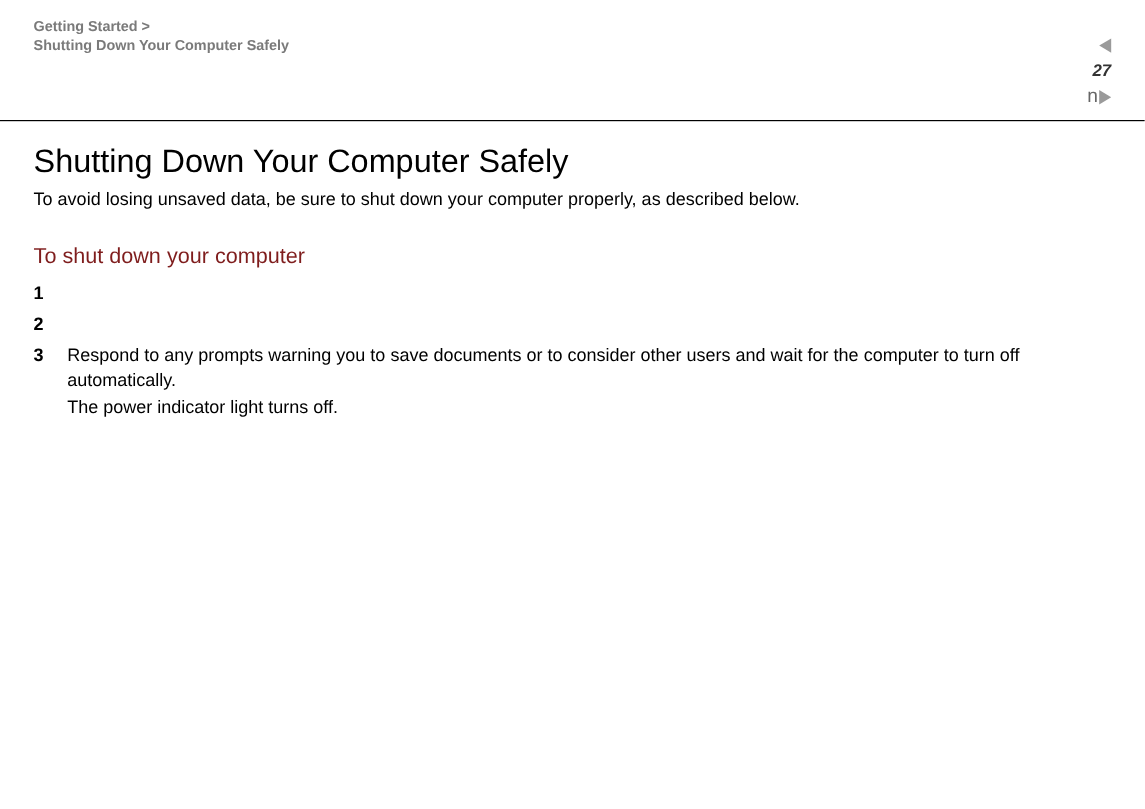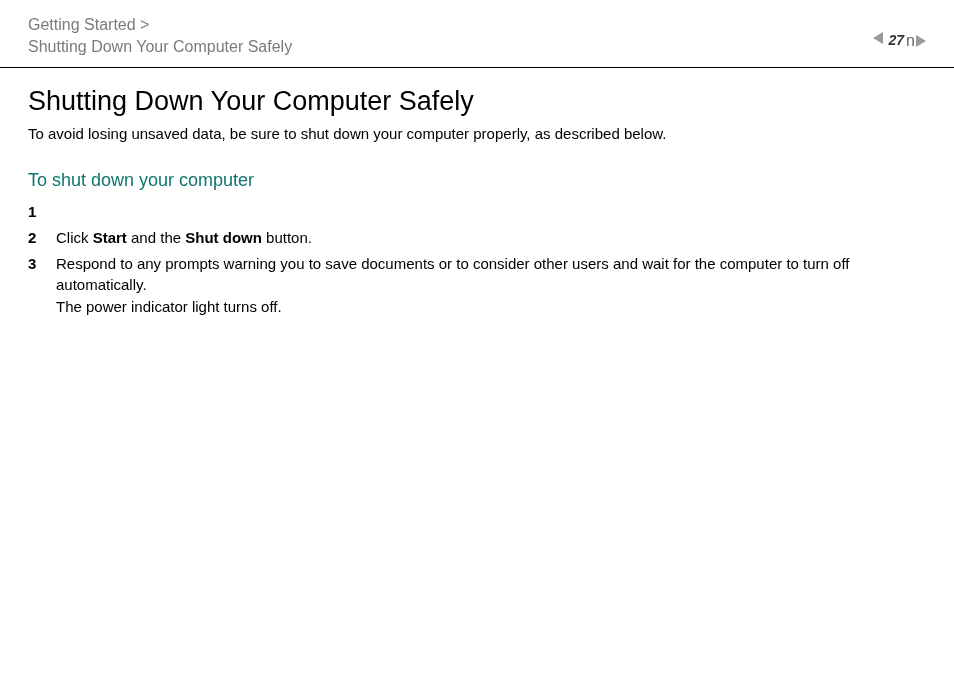--- a/index.html
+++ b/index.html
@@ -1,28 +1,28 @@
 <!DOCTYPE html>
 <html><head>
 <meta charset="utf-8">
 <style>
   html,body{margin:0;padding:0;background:#fff;font-family:Arial,Helvetica,sans-serif;color:#000;}
   .page{width:954px;height:674px;box-sizing:border-box;position:relative;}
   .hdr{display:flex;justify-content:space-between;align-items:flex-start;padding:14px 28px 0 28px;}
-  .bc{color:#7a7a7a;font-size:16px;font-weight:normal;line-height:1.35;}
-  .pager{display:flex;align-items:flex-start;gap:6px;margin-top:18px;}
+  .bc{color:#7a7a7a;font-size:12px;font-weight:bold;line-height:1.35;}
+  .pager{display:flex;align-items:flex-end;gap:6px;margin-top:18px;flex-direction:column;}
   .pagenum{font-size:14px;font-weight:bold;font-style:italic;color:#333;}
   .arrow-left{width:0;height:0;border-style:solid;border-width:6px 10px 6px 0;border-color:transparent #9a9a9a transparent transparent;}
   .arrow-right{width:0;height:0;border-style:solid;border-width:6px 0 6px 10px;border-color:transparent transparent transparent #9a9a9a;}
   .n-line{color:#666;letter-spacing:1px;vertical-align:middle;margin-left:-4px;}
   .rule{border:none;border-top:1px solid #000;margin:10px 0 0 0;}
   .content{padding:18px 28px 0 28px;}
   h1{font-size:27px;font-weight:normal;margin:0 0 8px 0;}
   .intro{font-size:15px;margin:0 0 28px 0;}
-  .sub{font-size:18px;color:#0f766e;margin:0 0 10px 0;}
+  .sub{font-size:18px;color:#7f1d1d;margin:0 0 10px 0;}
   .steps{list-style:none;margin:0;padding:0;}
   .steps li{display:flex;font-size:15px;line-height:1.45;margin-bottom:4px;}
   .num{font-weight:bold;min-width:28px;}
   .bold{font-weight:bold;}
 </style>
 </head>
 <body>
 
 <div class="page">
   <div class="hdr">
@@ -43,23 +43,20 @@
   <div class="content">
     <h1>Shutting Down Your Computer Safely</h1>
     <p class="intro">To avoid losing unsaved data, be sure to shut down your computer properly, as described below.</p>
     <p class="sub">To shut down your computer</p>
     <ol class="steps">
       <li>
         <span class="num">1</span>
       </li>
       <li>
         <span class="num">2</span>
-        <span>
-          <span>Click </span><span class="bold">Start</span><span> and the </span><span class="bold">Shut down</span><span> button.</span>
-        </span>
       </li>
       <li>
         <span class="num">3</span>
         <span>
           <span>Respond to any prompts warning you to save documents or to consider other users and wait for the computer to turn off automatically.</span><br>
           <span>The power indicator light turns off.</span>
         </span>
       </li>
     </ol>
   </div>

